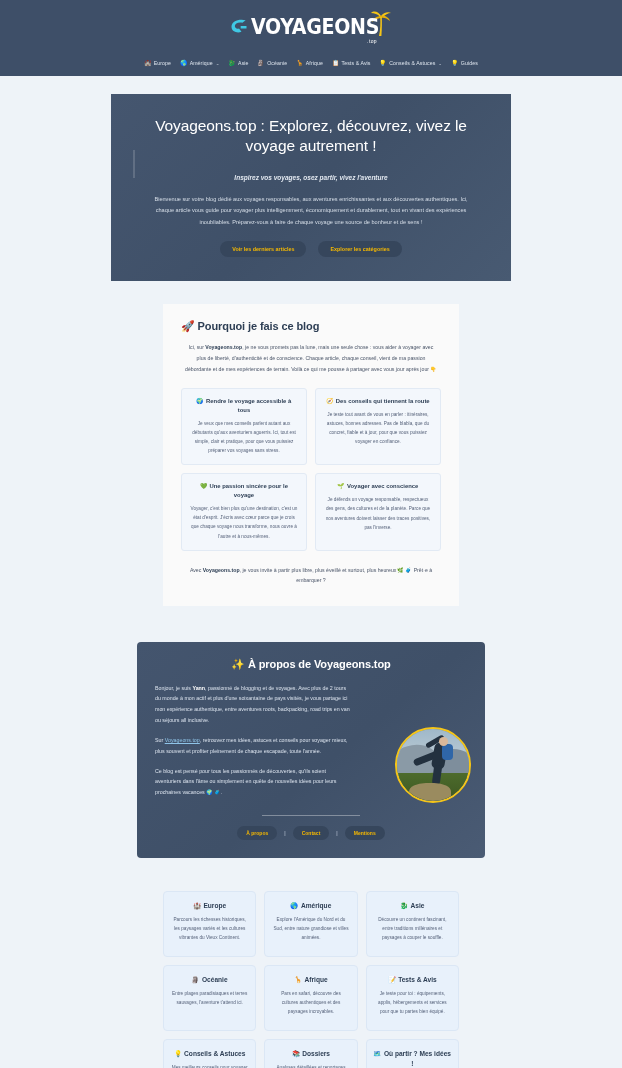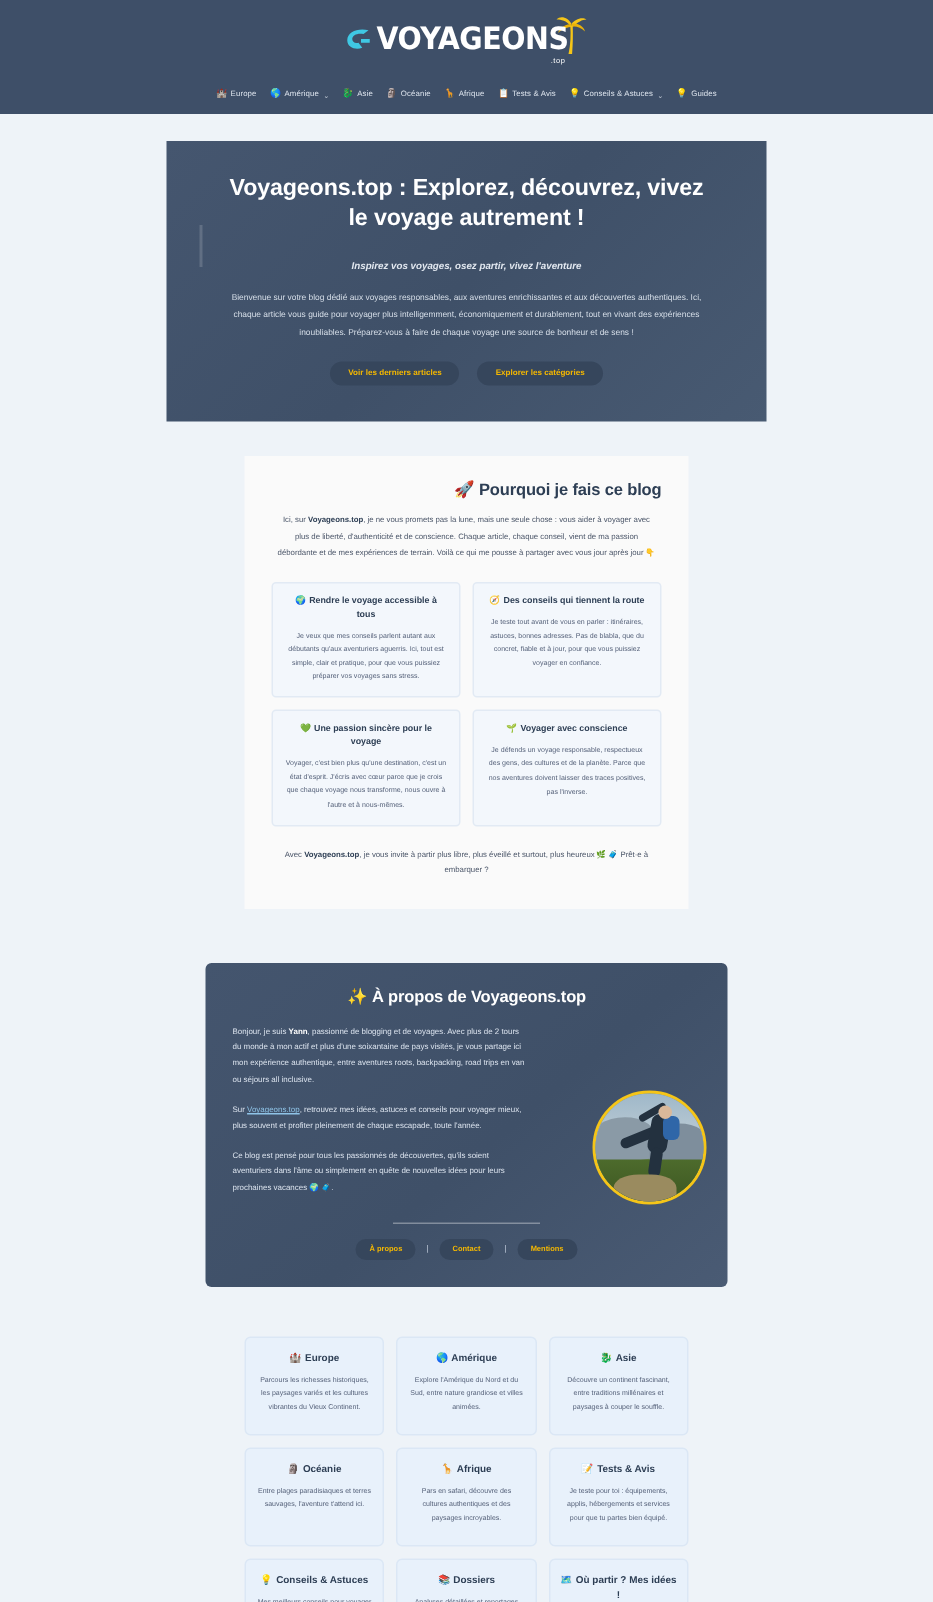--- a/index.html
+++ b/index.html
@@ -90,21 +90,21 @@
   .hero::before {
     content: "";
     position: absolute;
     left: 22px; top: 56px;
     width: 2px; height: 28px;
     background: rgba(255,255,255,.16);
   }
   .hero h1 {
     color: #ffffff;
     font-size: 15.5px;
-    font-weight: bold;
+    font-weight: normal;
     line-height: 1.32;
     letter-spacing: -0.1px;
   }
   .hero-tagline {
     color: #e2e8f0;
     font-size: 6.5px;
     font-style: italic;
     font-weight: bold;
     margin-top: 17px;
   }
@@ -135,21 +135,21 @@
 
   
   .why-outer { padding: 23px 0 0 0; }
   .why {
     margin: 0 auto;
     width: 296px;
     background: #fafafa;
     padding: 16px 18px 20px;
   }
   .why h2 {
-    text-align: right;
+    text-align: left;
     color: #2d3e54;
     font-size: 11px;
     font-weight: bold;
     letter-spacing: -0.1px;
   }
   .why h2 .emo { margin-right: 3px; }
   .why-lead {
     text-align: center;
     color: #4a5568;
     font-size: 5.2px;

